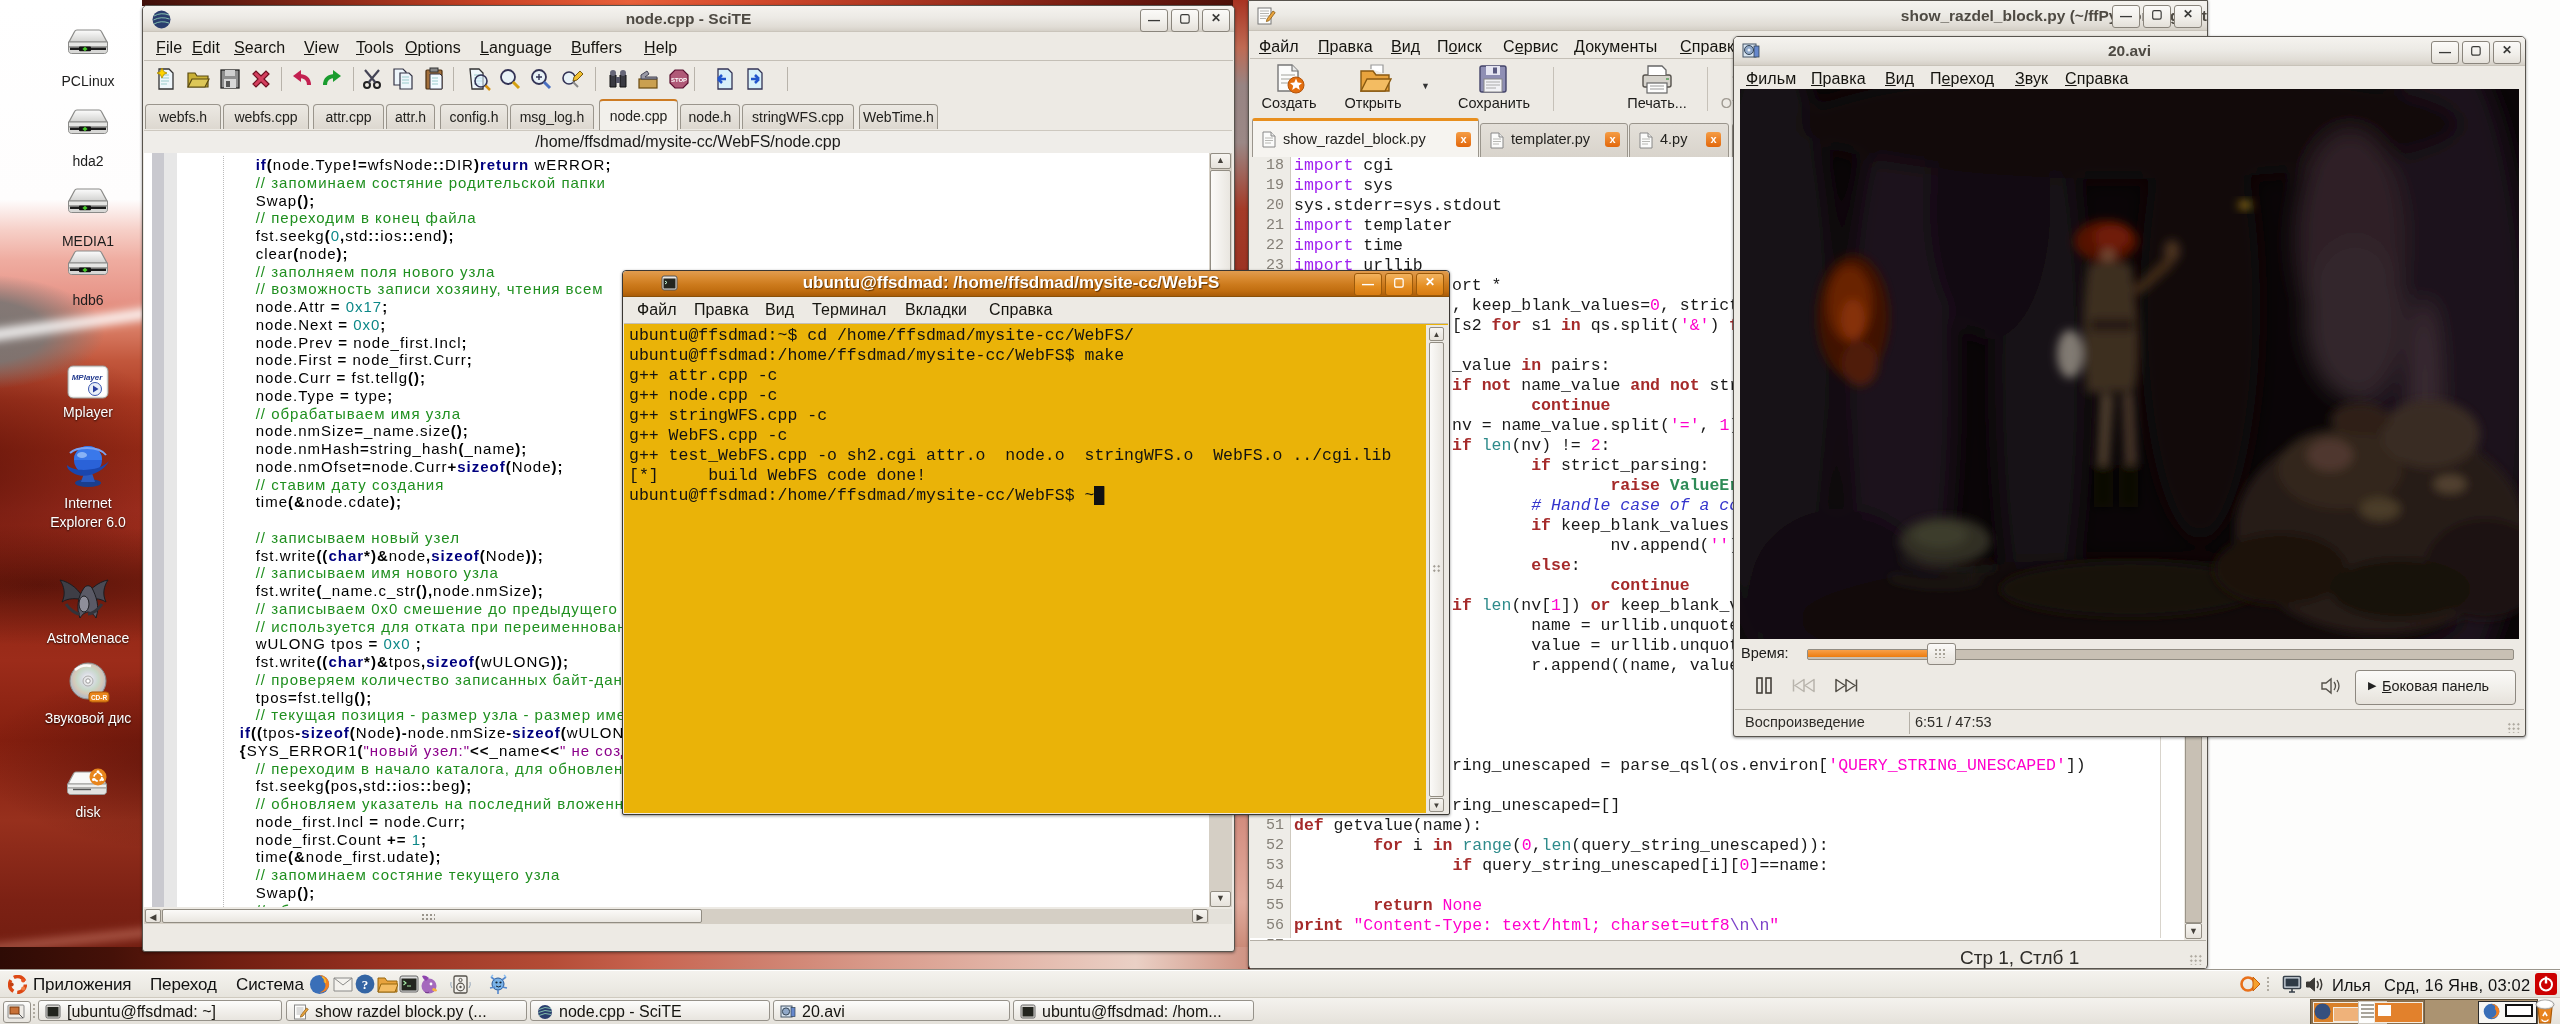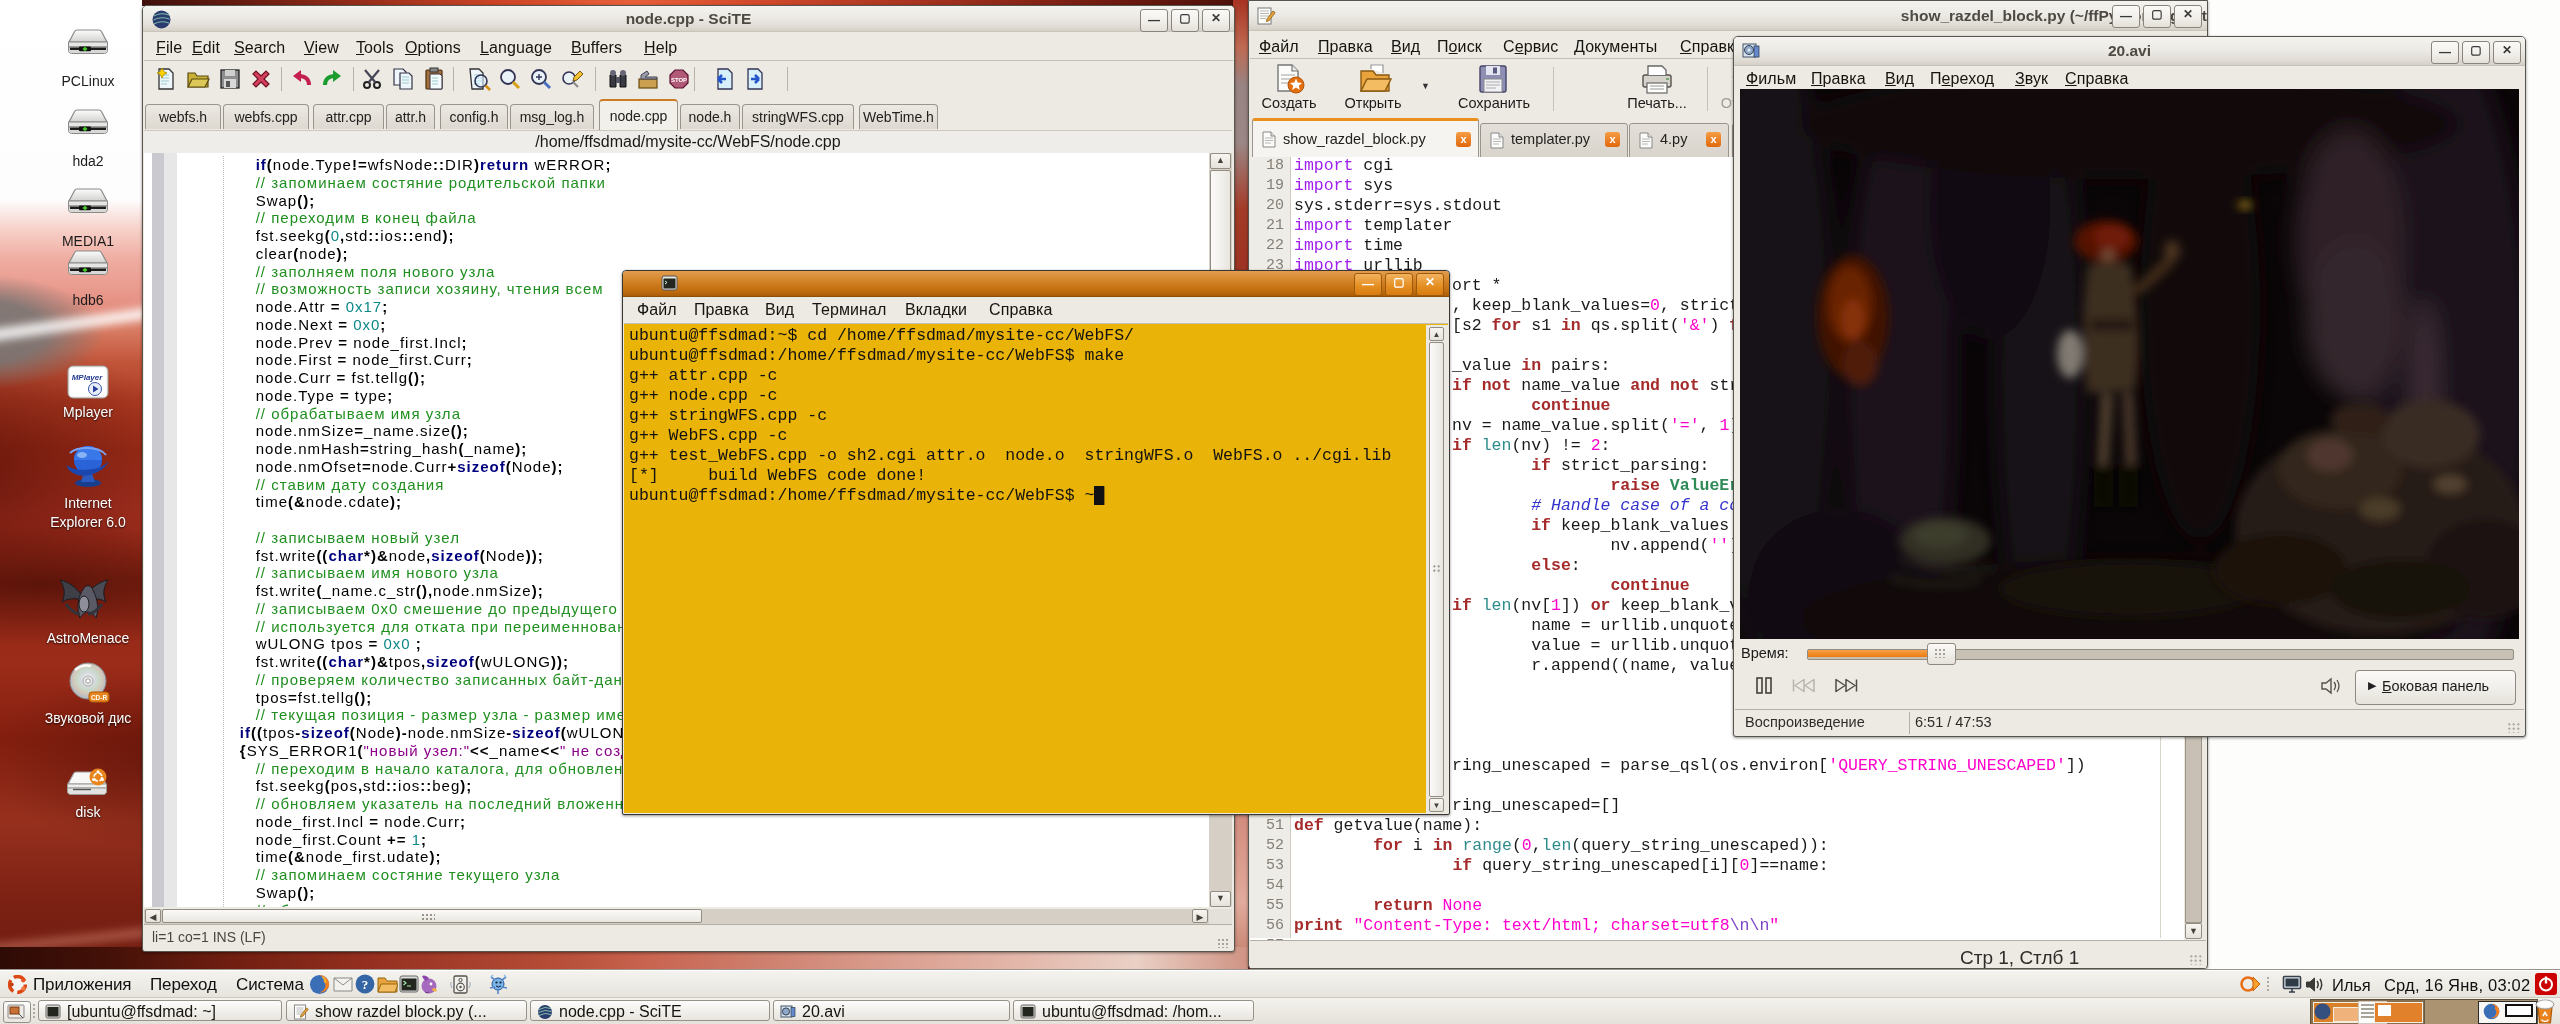--- a/index.html
+++ b/index.html
@@ -421,24 +421,20 @@
     <div class="sb-btn" style="left:2px;top:903px;width:16px;height:14px;">
         <i style="line-height:14px">◀</i>
       </div>
     <div class="sb-thumb h" style="left:19px;top:903px;width:540px;height:14px;"></div>
     <div class="abs" style="left:278px;top:907px;width:14px;height:7px;background-image:radial-gradient(#9a958c 1px,transparent 1px);background-size:4px 4px;"></div>
     <div class="sb-btn" style="left:1049px;top:903px;width:16px;height:14px;">
         <i style="line-height:14px">▶</i>
       </div>
     <div class="abs" style="left:1066px;top:903px;width:23px;height:15px;background:#e4e1da;"></div>
 
-    <div class="abs" style="left:1px;top:918px;width:1088px;height:25px;border-top:1px solid #b5b0a7;background:#edeae4;">
-      <div style="font-size:14px;color:#4a473f;padding:4px 0 0 8px;">li=1 co=1 INS (LF)</div>
-      <div class="abs" style="right:3px;bottom:2px;width:12px;height:10px;background-image:radial-gradient(#a9a49a 1px,transparent 1.2px);background-size:4px 4px;"></div>
-    </div>
   </div>
   <div id="gedit" class="win" style="left:1248px;top:0px;width:958px;height:967px;border-radius:0 0 4px 4px;">
     <div class="tbar" style="height:30px;">
       <div class="ttext" style="top:6px;text-align:right;">show_razdel_block.py (~/ffPython) - gedit</div>
       <svg class="abs" style="left:7px;top:5px" width="20" height="20" viewBox="0 0 20 20">
           <rect x="2" y="2" width="13" height="16" fill="#fdfdfc" stroke="#777"></rect>
           <path d="M4 5h9M4 7.5h9M4 10h9M4 12.5h6" stroke="#b5b5b0" stroke-width="1"></path>
           <path d="M11 13l6-8 2.2 1.6-6 8-2.8 1z" fill="#e8a33d" stroke="#8a5a10" stroke-width=".8"></path>
         </svg>
       <div class="wbtns" style="top:4px;right:5px;"><span class="wbtn mn"><span>—</span></span><span class="wbtn"><span>▢</span></span><span class="wbtn"><span>✕</span></span></div>
@@ -732,20 +728,21 @@
     </div>
     <div class="abs" style="left:1px;top:672px;width:789px;height:25px;border-top:1px solid #b5b0a7;background:#edeae4;">
       <div class="abs" style="left:10px;top:4px;font-size:14.5px;color:#2e2c28;">Воспроизведение</div>
       <div class="abs" style="left:174px;top:2px;width:1px;height:22px;background:#b5b0a7;"></div>
       <div class="abs" style="left:180px;top:4px;font-size:14.5px;color:#2e2c28;">6:51 / 47:53</div>
       <div class="abs" style="right:4px;bottom:2px;width:13px;height:11px;background-image:radial-gradient(#a9a49a 1px,transparent 1.2px);background-size:4.5px 4.5px;"></div>
     </div>
   </div>
   <div id="term" class="win" style="left:622px;top:270px;width:826px;height:543px;border-color:#3a3733;border-radius:4px 4px 2px 2px;">
     <div class="tbar" style="height:25px;background:linear-gradient(180deg,#e19c4f 0%,#d88a30 30%,#cc7a1c 55%,#c06d10 80%,#aa5c08 100%);border-bottom:1px solid #8a5008;">
+      <div class="ttext" style="color:#fff;text-shadow:1px 1px 1px #5e3202;font-size:17px;top:2px;left:-25px;">ubuntu@ffsdmad: /home/ffsdmad/mysite-cc/WebFS</div>
       <svg class="abs" style="left:38px;top:4px" width="17" height="17" viewBox="0 0 17 17">
           <rect x="1" y="1" width="15" height="14" rx="2" fill="#e8e6e2" stroke="#555"></rect>
           <rect x="2.5" y="3.5" width="12" height="10" fill="#23251f"></rect>
           <path d="M4 6l2 1.5L4 9" stroke="#cfd" stroke-width="1" fill="none"></path>
         </svg>
       <div class="wbtns" style="top:2px;right:5px;">
         <span class="wbtn tb mn"><span>—</span></span><span class="wbtn tb"><span>▢</span></span><span class="wbtn tb"><span>✕</span></span>
       </div>
     </div>
     <div class="menubar" style="left:0;top:30px;width:100%;height:20px;">

